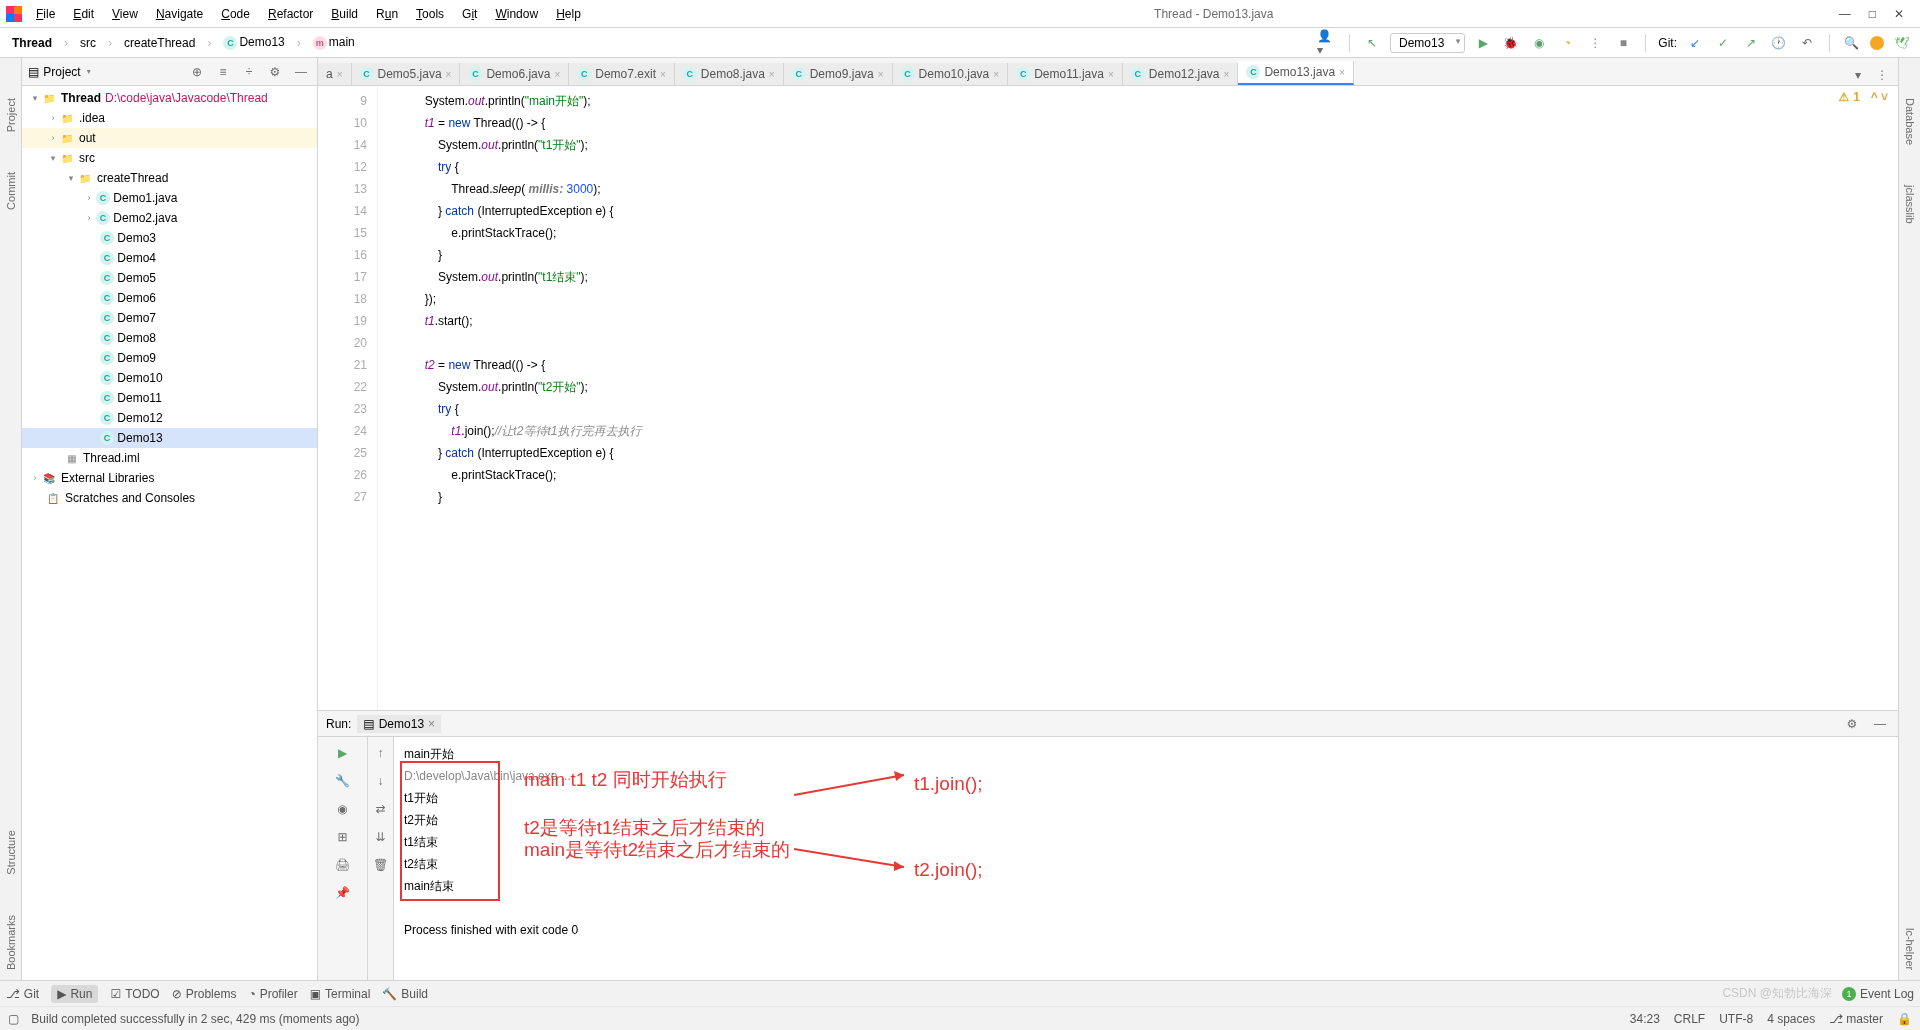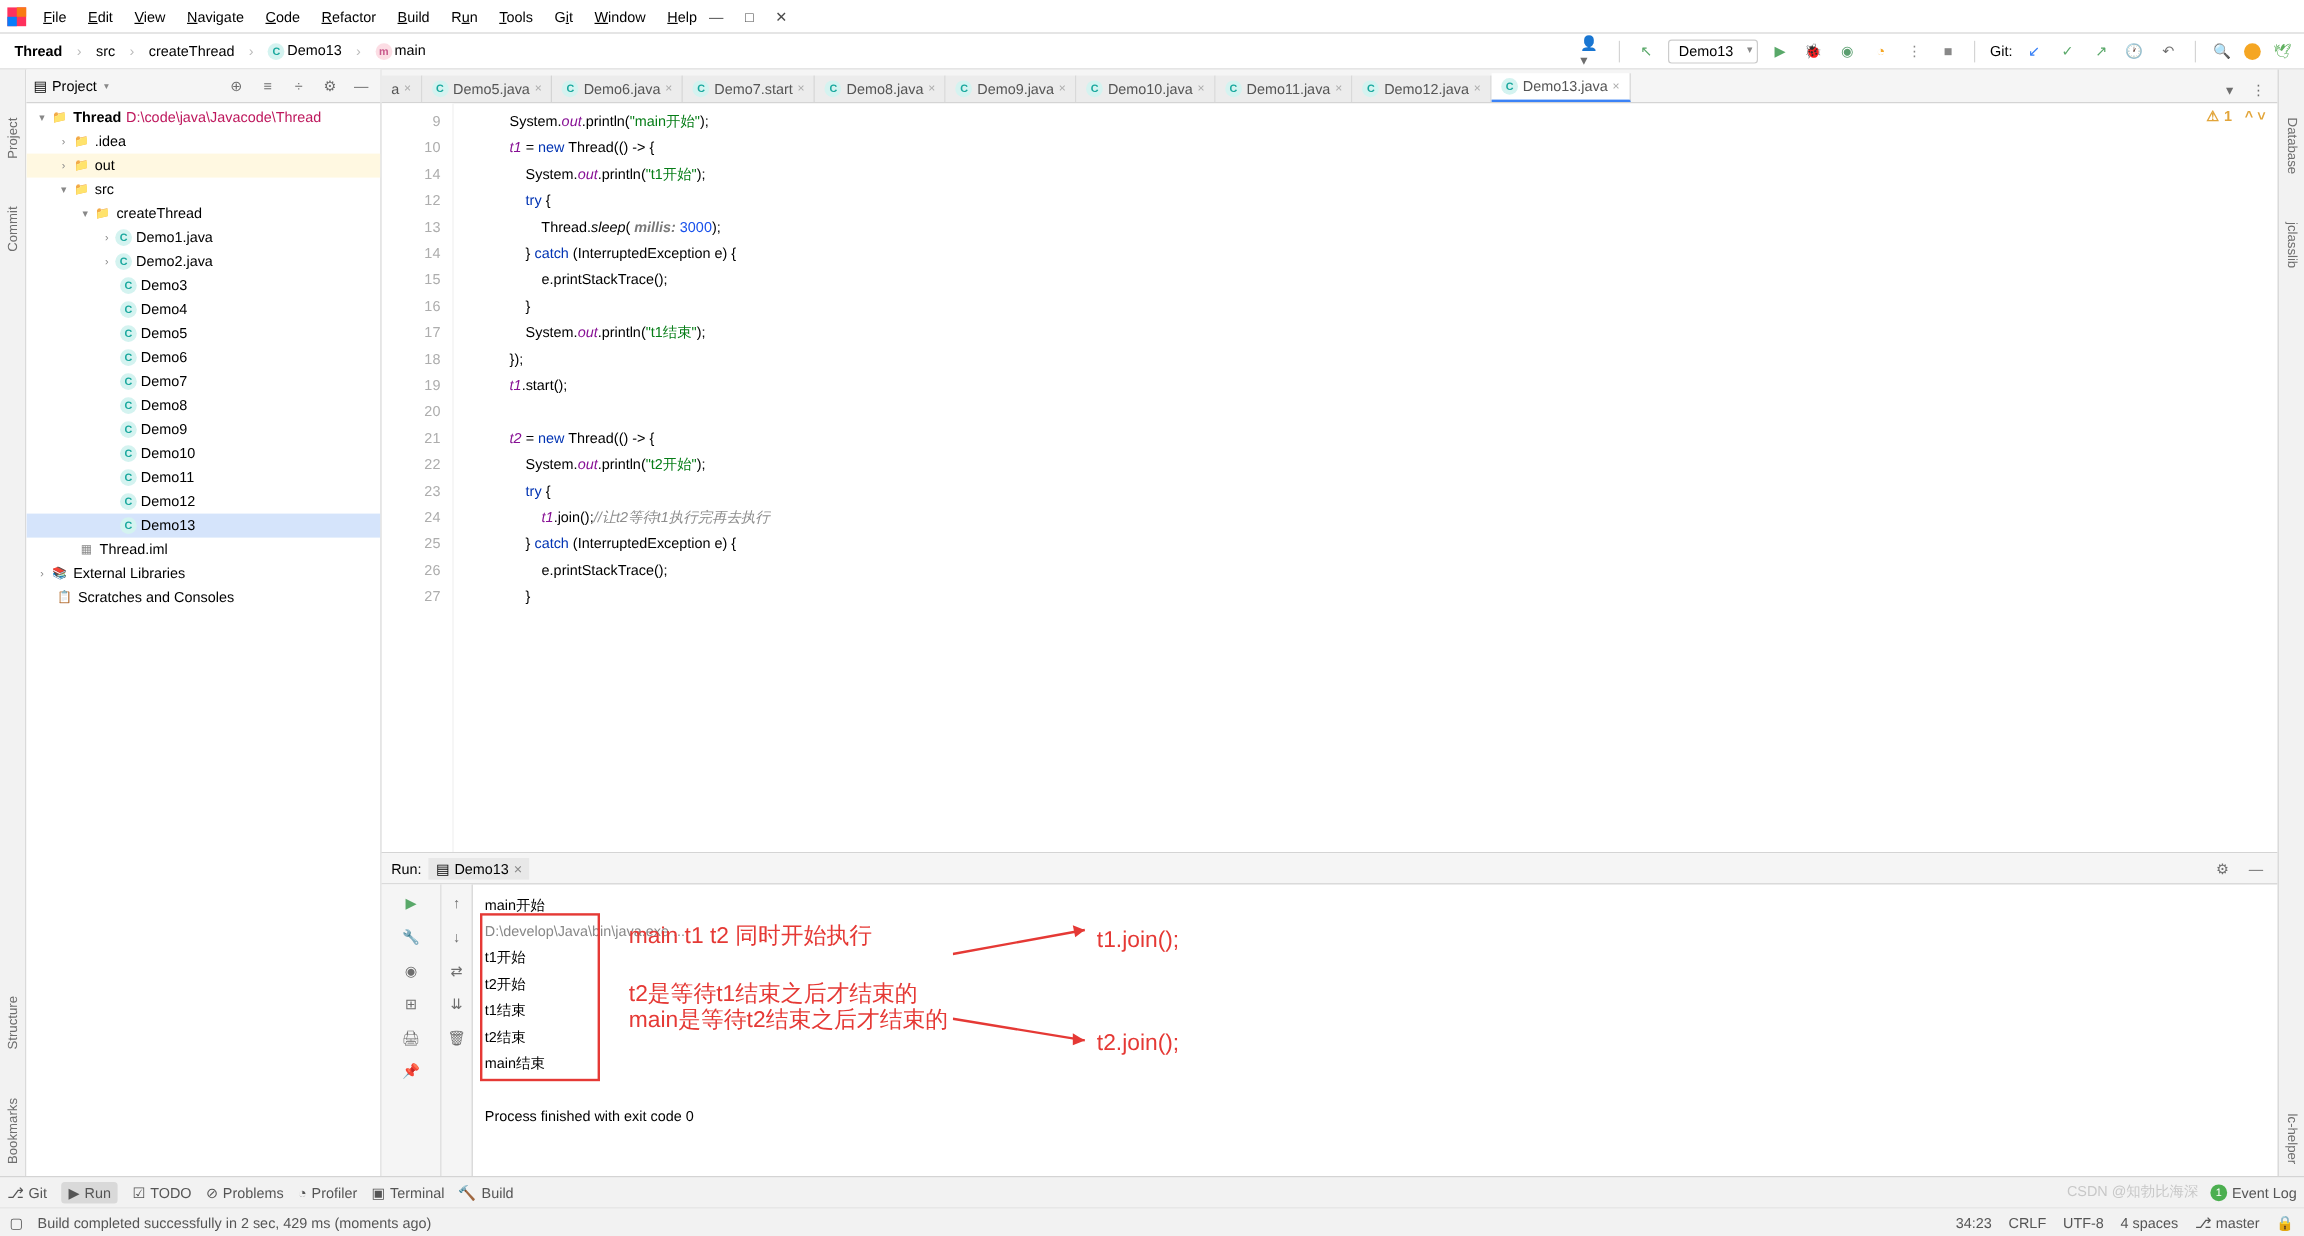--- a/index.html
+++ b/index.html
@@ -96,20 +96,21 @@
   <span class="menu-item"><u>V</u>iew</span>
   <span class="menu-item"><u>N</u>avigate</span>
   <span class="menu-item"><u>C</u>ode</span>
   <span class="menu-item"><u>R</u>efactor</span>
   <span class="menu-item"><u>B</u>uild</span>
   <span class="menu-item">R<u>u</u>n</span>
   <span class="menu-item"><u>T</u>ools</span>
   <span class="menu-item">G<u>i</u>t</span>
   <span class="menu-item"><u>W</u>indow</span>
   <span class="menu-item"><u>H</u>elp</span>
+  <span class="title">Thread - Demo13.java</span>
   <div class="win-controls">
     <span>—</span>
     <span>□</span>
     <span>✕</span>
   </div>
 </div>
 
 <div class="navbar">
   <div class="breadcrumb">
     <span class="item" style="font-weight:bold">Thread</span>
@@ -234,21 +235,21 @@
           <span>Demo5.java</span>
           <span class="close">×</span>
         </div>
       <div class="tab">
           <span class="file-c">C</span>
           <span>Demo6.java</span>
           <span class="close">×</span>
         </div>
       <div class="tab">
           <span class="file-c">C</span>
-          <span>Demo7.start</span>
+          <span>Demo7.exit</span>
           <span class="close">×</span>
         </div>
       <div class="tab">
           <span class="file-c">C</span>
           <span>Demo8.java</span>
           <span class="close">×</span>
         </div>
       <div class="tab">
           <span class="file-c">C</span>
           <span>Demo9.java</span>

